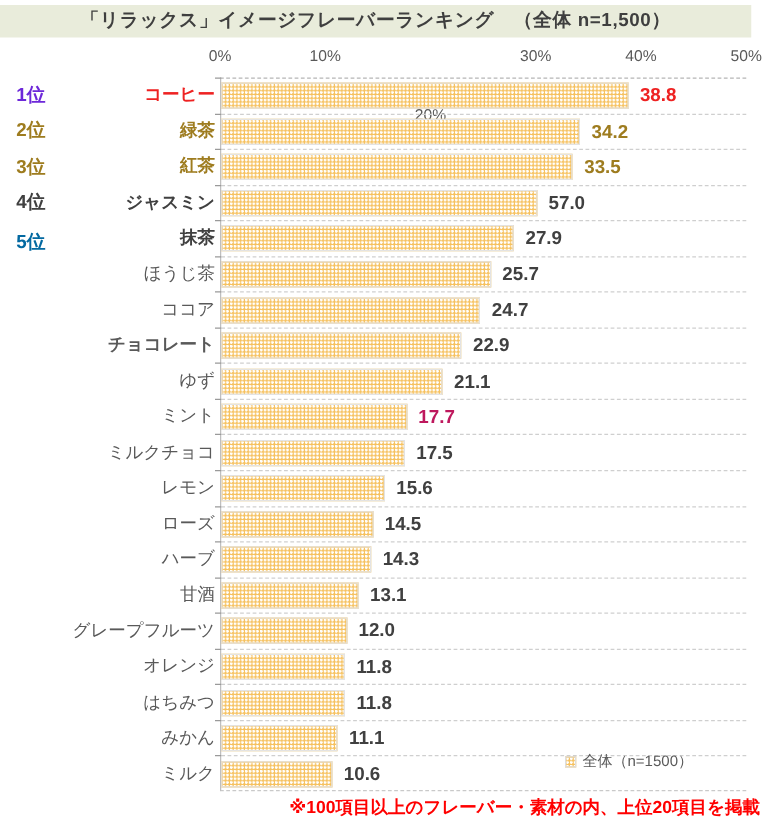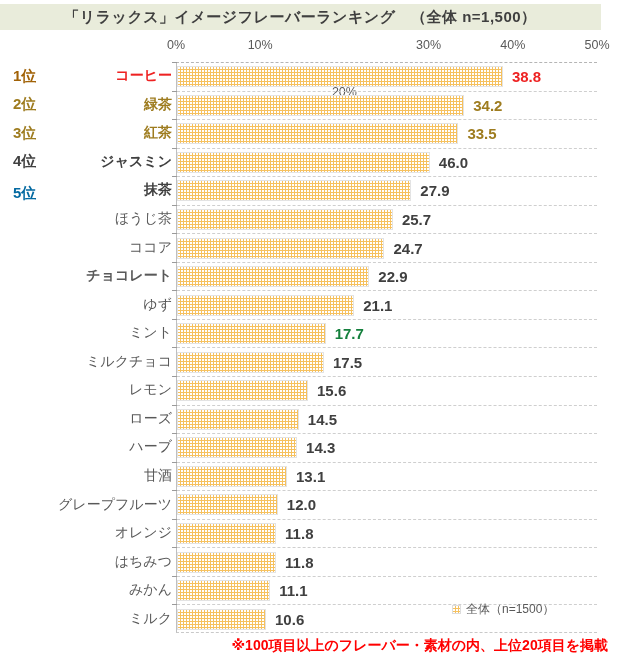--- a/index.html
+++ b/index.html
@@ -85,21 +85,21 @@
   <div id="x-axis">
       <span class="x-tick" style="left: 176px;">0%</span>
       <span class="x-tick" style="left: 260.2px;">10%</span>
       <span class="x-tick" style="left: 344.4px; margin-top: 47px;">20%</span>
       <span class="x-tick" style="left: 428.6px;">30%</span>
       <span class="x-tick" style="left: 512.8px;">40%</span>
       <span class="x-tick" style="left: 597px;">50%</span>
     </div>
 
   <div id="rank-col">
-      <div class="rank-label" style="top: 62px; height: 28.55px; color: #a16207;">1位</div>
+      <div class="rank-label" style="top: 62px; height: 28.55px; color: #6d28d9;">1位</div>
       <div class="rank-label" style="top: 90.55px; height: 28.55px; color: rgb(158, 124, 31);">2位</div>
       <div class="rank-label" style="top: 119.1px; height: 28.55px; color: rgb(158, 124, 31);">3位</div>
       <div class="rank-label" style="top: 147.65px; height: 28.55px; color: rgb(64, 64, 64);">4位</div>
       <div class="rank-label" style="top: 179px; height: 28.55px; color: #0369a1;">5位</div>
     </div>
   <div id="cat-col">
       <div class="cat-label b" style="top: 62px; height: 28.55px; color: rgb(238, 34, 34);">コーヒー</div>
       <div class="cat-label b" style="top: 90.55px; height: 28.55px; color: rgb(158, 124, 31);">緑茶</div>
       <div class="cat-label b" style="top: 119.1px; height: 28.55px; color: rgb(158, 124, 31);">紅茶</div>
       <div class="cat-label b" style="top: 147.65px; height: 28.55px; color: rgb(64, 64, 64);">ジャスミン</div>
@@ -129,21 +129,21 @@
       <div class="bar-row sep" style="height: 28.55px;">
         <div class="bar" style="width: 68.4%;"></div>
         <span class="val" style="color: rgb(158, 124, 31);">34.2</span>
       </div>
       <div class="bar-row sep" style="height: 28.55px;">
         <div class="bar" style="width: 67%;"></div>
         <span class="val" style="color: rgb(158, 124, 31);">33.5</span>
       </div>
       <div class="bar-row sep" style="height: 28.55px;">
         <div class="bar" style="width: 60.2%;"></div>
-        <span class="val" style="color: rgb(64, 64, 64);">46.0</span>
+        <span class="val" style="color: rgb(64, 64, 64);">57.0</span>
       </div>
       <div class="bar-row sep" style="height: 28.55px;">
         <div class="bar" style="width: 55.8%;"></div>
         <span class="val" style="color: rgb(64, 64, 64);">27.9</span>
       </div>
       <div class="bar-row sep" style="height: 28.55px;">
         <div class="bar" style="width: 51.4%;"></div>
         <span class="val" style="color: rgb(64, 64, 64);">25.7</span>
       </div>
       <div class="bar-row sep" style="height: 28.55px;">
@@ -153,21 +153,21 @@
       <div class="bar-row sep" style="height: 28.55px;">
         <div class="bar" style="width: 45.8%;"></div>
         <span class="val" style="color: rgb(64, 64, 64);">22.9</span>
       </div>
       <div class="bar-row sep" style="height: 28.55px;">
         <div class="bar" style="width: 42.2%;"></div>
         <span class="val" style="color: rgb(64, 64, 64);">21.1</span>
       </div>
       <div class="bar-row sep" style="height: 28.55px;">
         <div class="bar" style="width: 35.4%;"></div>
-        <span class="val" style="color: #15803d;">17.7</span>
+        <span class="val" style="color: #be185d;">17.7</span>
       </div>
       <div class="bar-row sep" style="height: 28.55px;">
         <div class="bar" style="width: 35%;"></div>
         <span class="val" style="color: rgb(64, 64, 64);">17.5</span>
       </div>
       <div class="bar-row sep" style="height: 28.55px;">
         <div class="bar" style="width: 31.2%;"></div>
         <span class="val" style="color: rgb(64, 64, 64);">15.6</span>
       </div>
       <div class="bar-row sep" style="height: 28.55px;">

